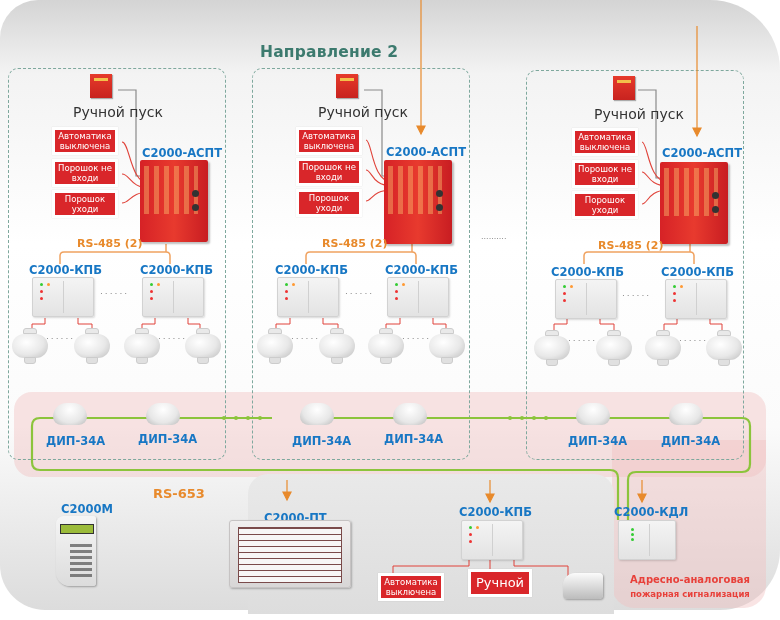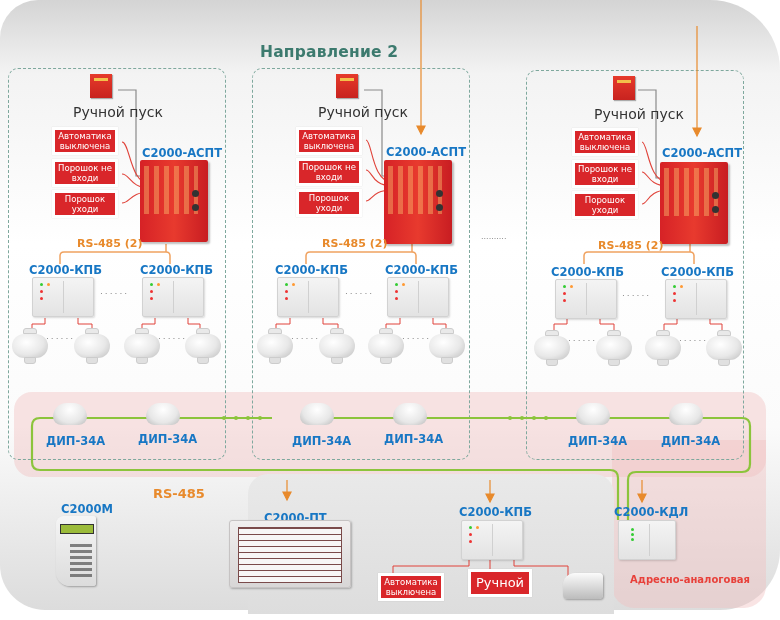--- a/index.html
+++ b/index.html
@@ -342,21 +342,21 @@
   <div class="detector" style="left:669px; top:403px;">
       <div class="dome"></div>
     </div>
   <div class="dev-label" style="left:46px; top:434px;">ДИП-34А</div>
   <div class="dev-label" style="left:138px; top:432px;">ДИП-34А</div>
   <div class="dev-label" style="left:292px; top:434px;">ДИП-34А</div>
   <div class="dev-label" style="left:384px; top:432px;">ДИП-34А</div>
   <div class="dev-label" style="left:568px; top:434px;">ДИП-34А</div>
   <div class="dev-label" style="left:661px; top:434px;">ДИП-34А</div>
 
-  <div class="rs-main" style="left:153px; top:486px;">RS-485</div>
+  <div class="rs-main" style="left:153px; top:486px;">RS-653</div>
   <div class="dev-label" style="left:61px; top:502px;">С2000М</div>
   <div class="keypad" style="left:56px; top:516px;">
       <div class="lcd"></div>
       <div class="keys"></div>
     </div>
 
   <div class="dev-label" style="left:264px; top:503px;margin-top:8px;">С2000-ПТ</div>
   <div class="ptpanel" style="left:229px; top:520px;">
       <div class="grid"></div>
     </div>
@@ -379,14 +379,15 @@
 
   <div class="dev-label" style="left:614px; top:505px;">С2000-КДЛ</div>
   <div class="kpb" style="left:618px; top:520px; width:58px; height:40px;">
     <div class="led" style="left:12px; top:7px; background:#3c3;"></div>
       <div class="led" style="left:12px; top:12px; background:#3c3;"></div>
       <div class="led" style="left:12px; top:17px; background:#3c3;"></div>
       <div class="div"></div>
   </div>
   <div class="alarm-title" style="left:620px; top:573px; width:140px;">
     <div>Адресно-аналоговая</div>
+    <div style="font-size:8.5px;">пожарная сигнализация</div>
   </div>
 </div>
 
 </body></html>

